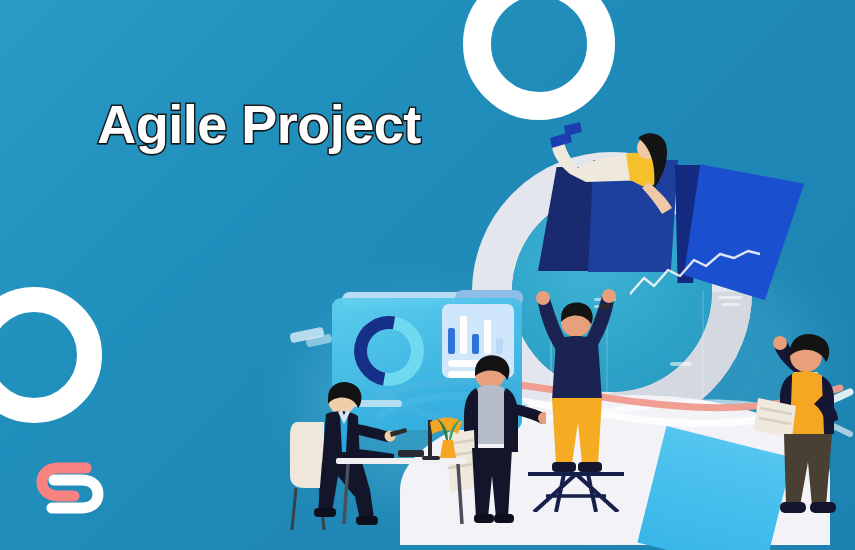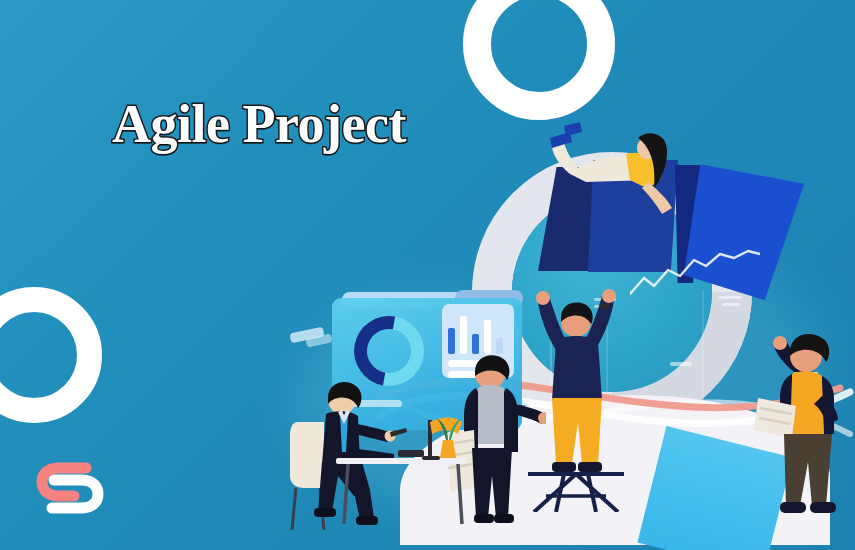--- a/index.html
+++ b/index.html
@@ -4,21 +4,20 @@
 <style>
   html,body{margin:0;padding:0;}
   body{
     width:855px;height:550px;overflow:hidden;
     font-family:"Liberation Sans", sans-serif;
     background:#2089b8;
   }
   .stage{
     position:relative;width:855px;height:550px;overflow:hidden;
     background:linear-gradient(135deg,#2b9ac4 0%,#2190bd 28%,#1f88b6 58%,#1d82b1 100%);
-    font-family:Liberation Serif, serif;
   }
 
   
   .ring{position:absolute;border-radius:50%;border-style:solid;border-color:#ffffff;}
   .ring-top{width:96px;height:96px;border-width:28px;left:463px;top:-32px;}
   .ring-left{width:86px;height:86px;border-width:25px;left:-34px;top:287px;}
 
   
   .wash{position:absolute;border-radius:50%;filter:blur(26px);opacity:.25;}
   .wash-a{width:300px;height:240px;left:520px;top:250px;background:#59c2e0;}

